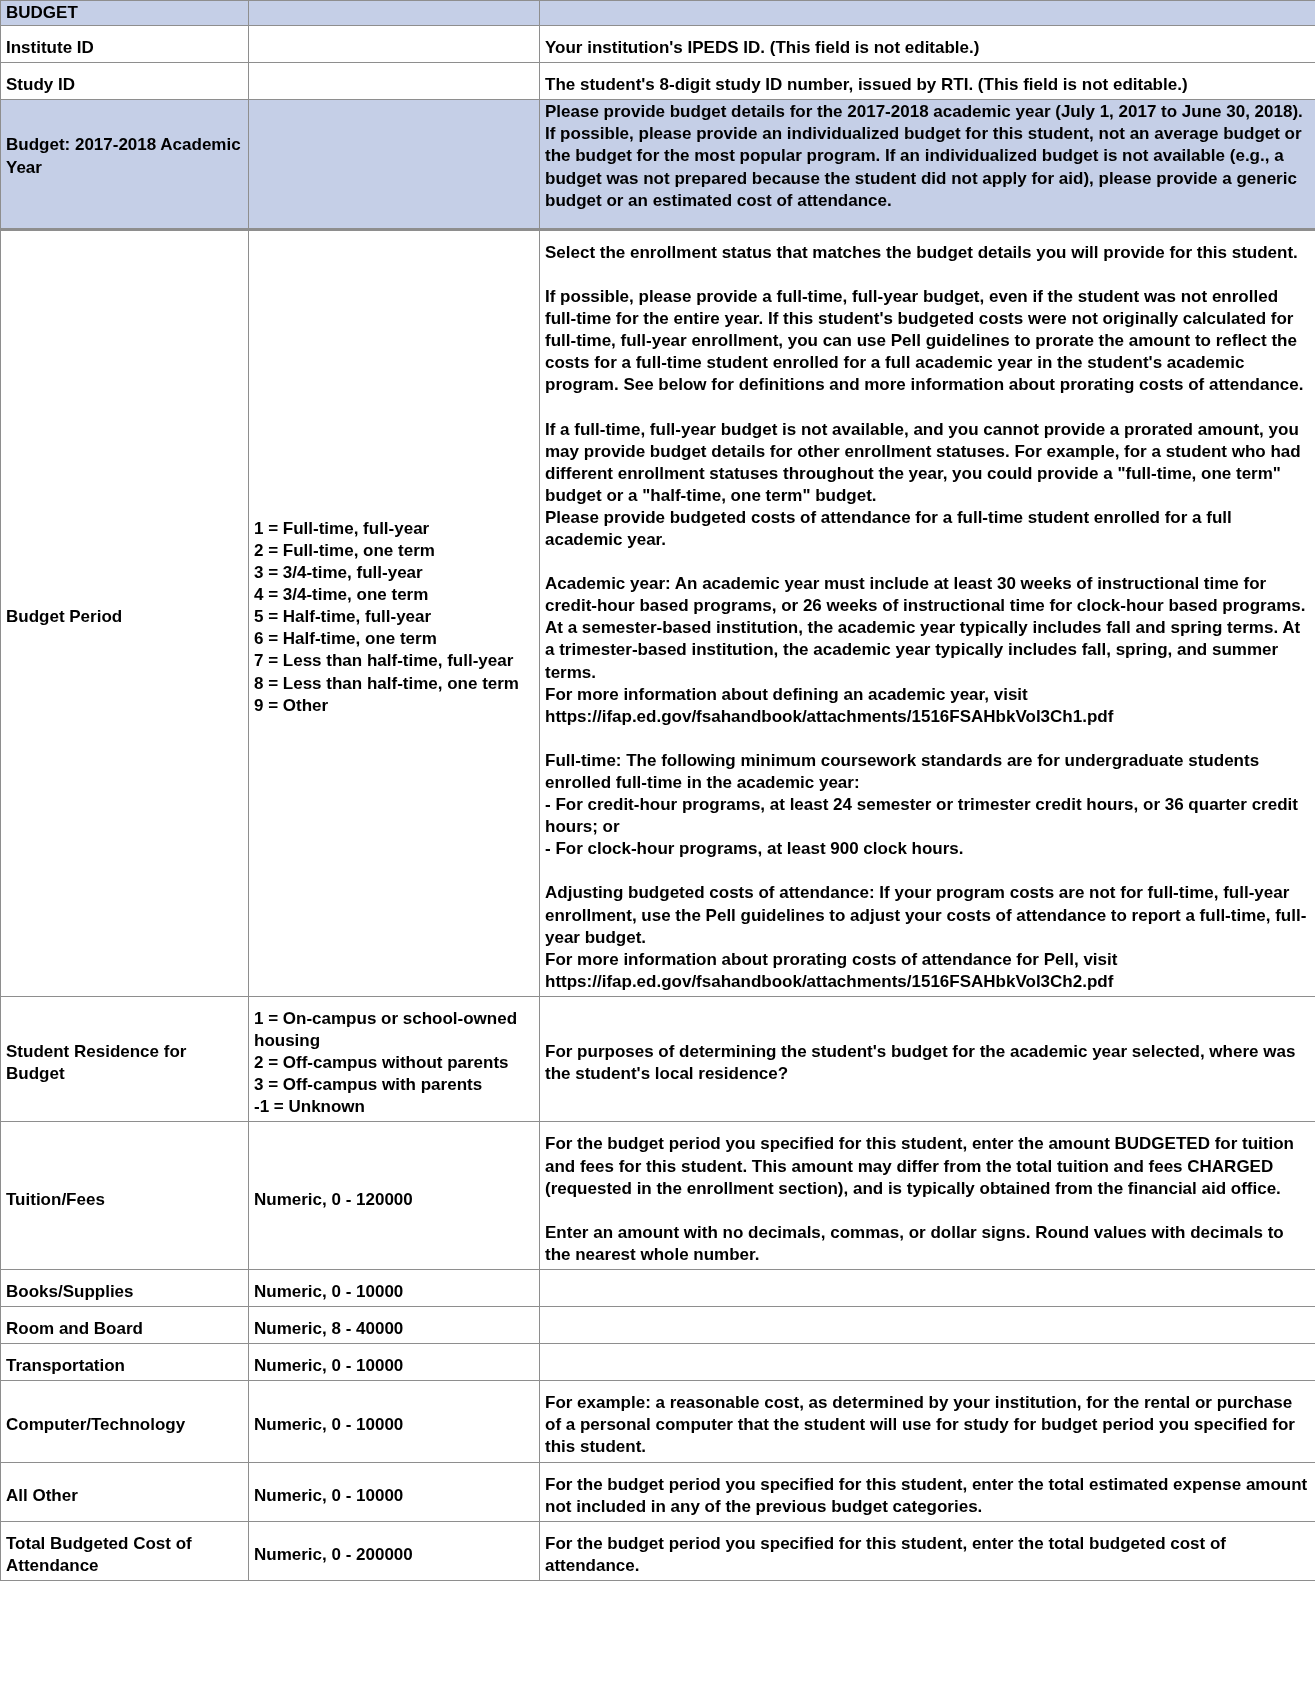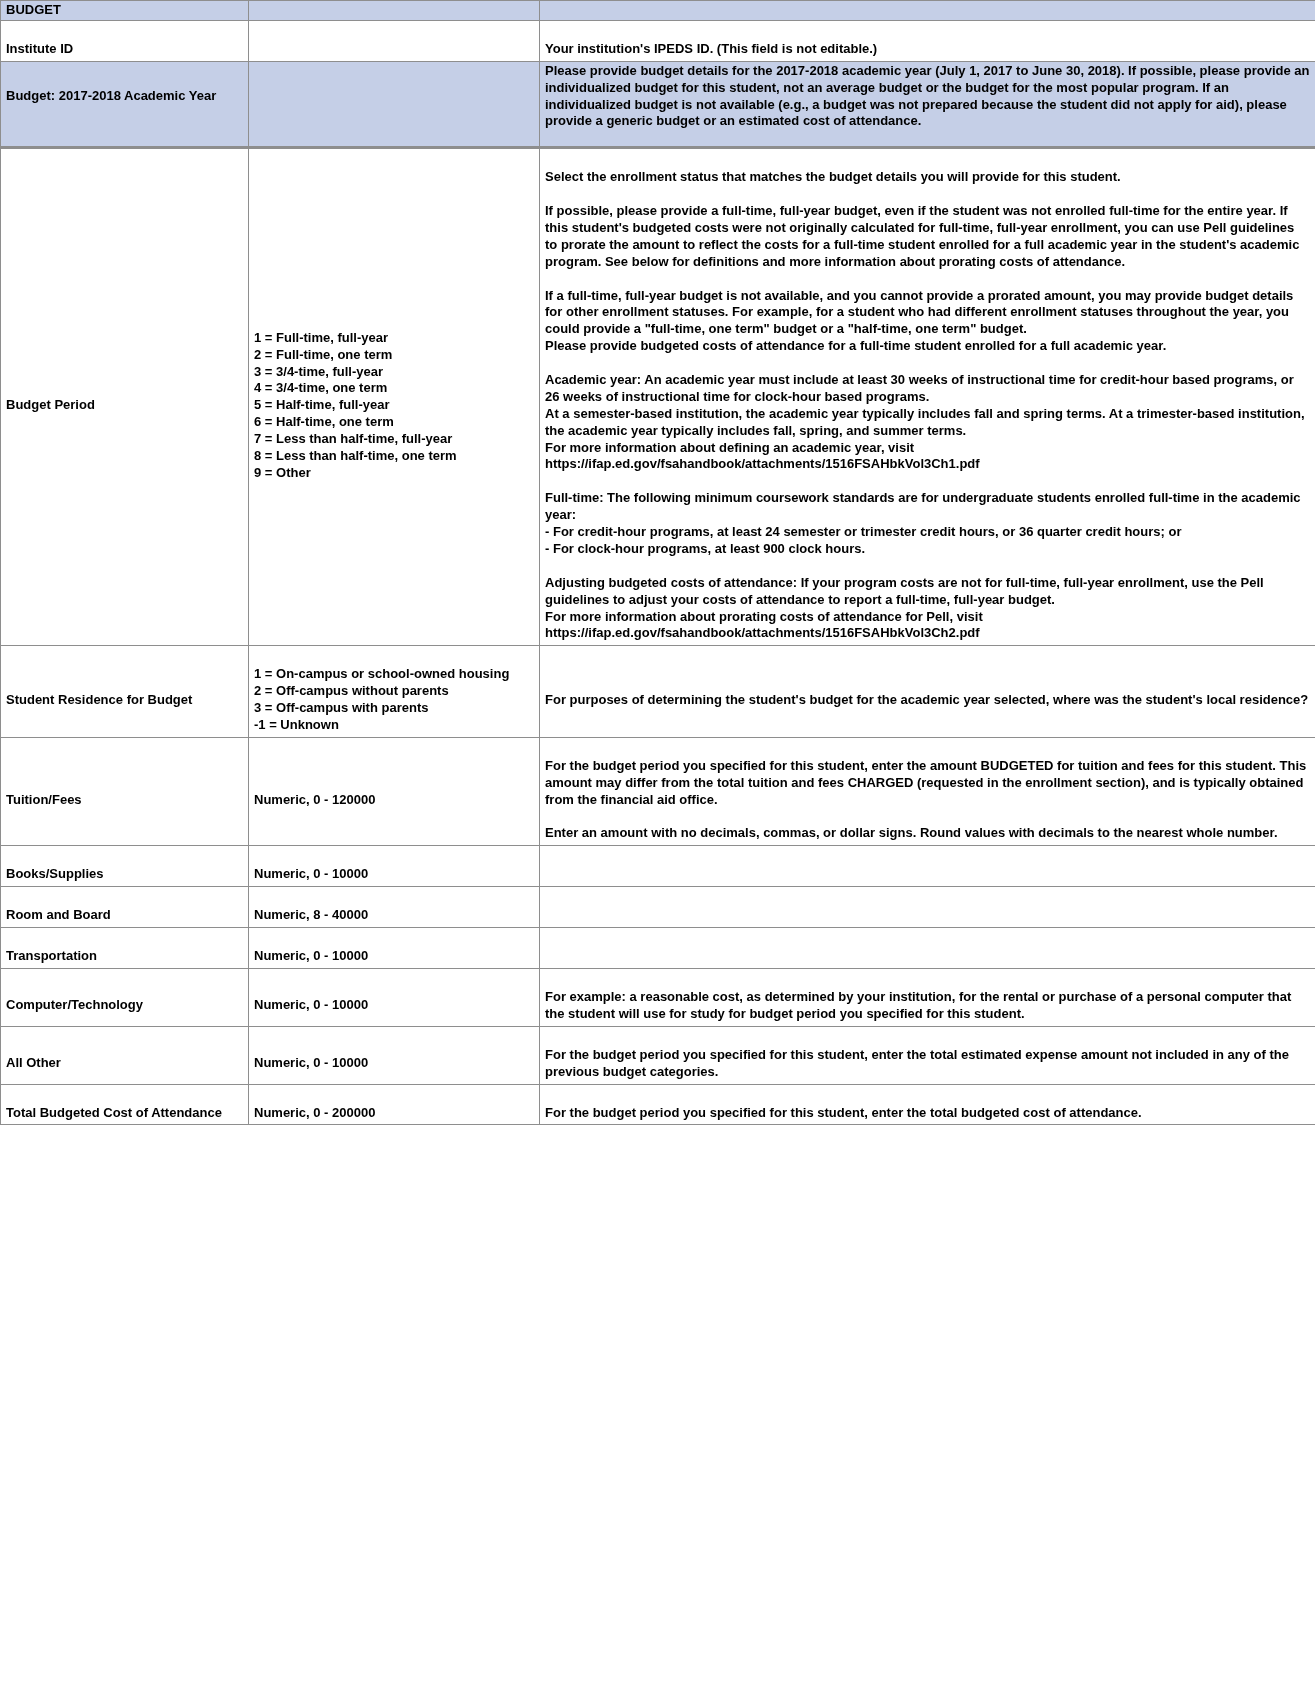--- a/index.html
+++ b/index.html
@@ -13,21 +13,21 @@
     font-family: "Liberation Sans", "DejaVu Sans", sans-serif;
     color: #000;
   }
   .sheet {
     width: 1315px;
   }
   table.budget {
     width: 1315px;
     border-collapse: collapse;
     table-layout: fixed;
-    font-size: 13px;
+    font-size: 17px;
     line-height: 1.3;
   }
   table.budget col.col-field  { width: 248px; }
   table.budget col.col-values { width: 291px; }
   table.budget col.col-desc   { width: 776px; }
 
   table.budget th,
   table.budget td {
     border: 1px solid #8e8e8e;
     padding: 1px 5px;
@@ -46,21 +46,21 @@
   }
   .c-values, .c-desc {
     font-weight: bold;
   }
   tr.row-section td {
     background: #c5cfe7;
     padding-bottom: 16px;
     border-bottom: 3px solid #8e8e8e;
   }
   tr.row-field td {
-    padding-top: 20px;
+    padding-top: 11px;
     padding-bottom: 3px;
   }
 </style>
 </head>
 <body>
 
 <div class="sheet">
   <table class="budget">
     <colgroup>
       <col class="col-field">
@@ -72,20 +72,25 @@
         <th>BUDGET</th>
         <th></th>
         <th></th>
       </tr>
     </thead>
     <tbody>
         <tr class="row-field">
     <td class="c-field">Institute ID</td>
     <td class="c-values"></td>
     <td class="c-desc">Your institution's IPEDS ID. (This field is not editable.)</td>
+  </tr>
+        <tr class="row-field">
+    <td class="c-field">Study ID</td>
+    <td class="c-values"></td>
+    <td class="c-desc">The student's 8-digit study ID number, issued by RTI. (This field is not editable.)</td>
   </tr>
         <tr class="row-section">
     <td class="c-field">Budget: 2017-2018 Academic Year</td>
     <td class="c-values"></td>
     <td class="c-desc">Please provide budget details for the 2017-2018 academic year (July 1, 2017 to June 30, 2018). If possible, please provide an individualized budget for this student, not an average budget or the budget for the most popular program. If an individualized budget is not available (e.g., a budget was not prepared because the student did not apply for aid), please provide a generic budget or an estimated cost of attendance.</td>
   </tr>
         <tr class="row-field">
     <td class="c-field">Budget Period</td>
     <td class="c-values">1 = Full-time, full-year
 2 = Full-time, one term

